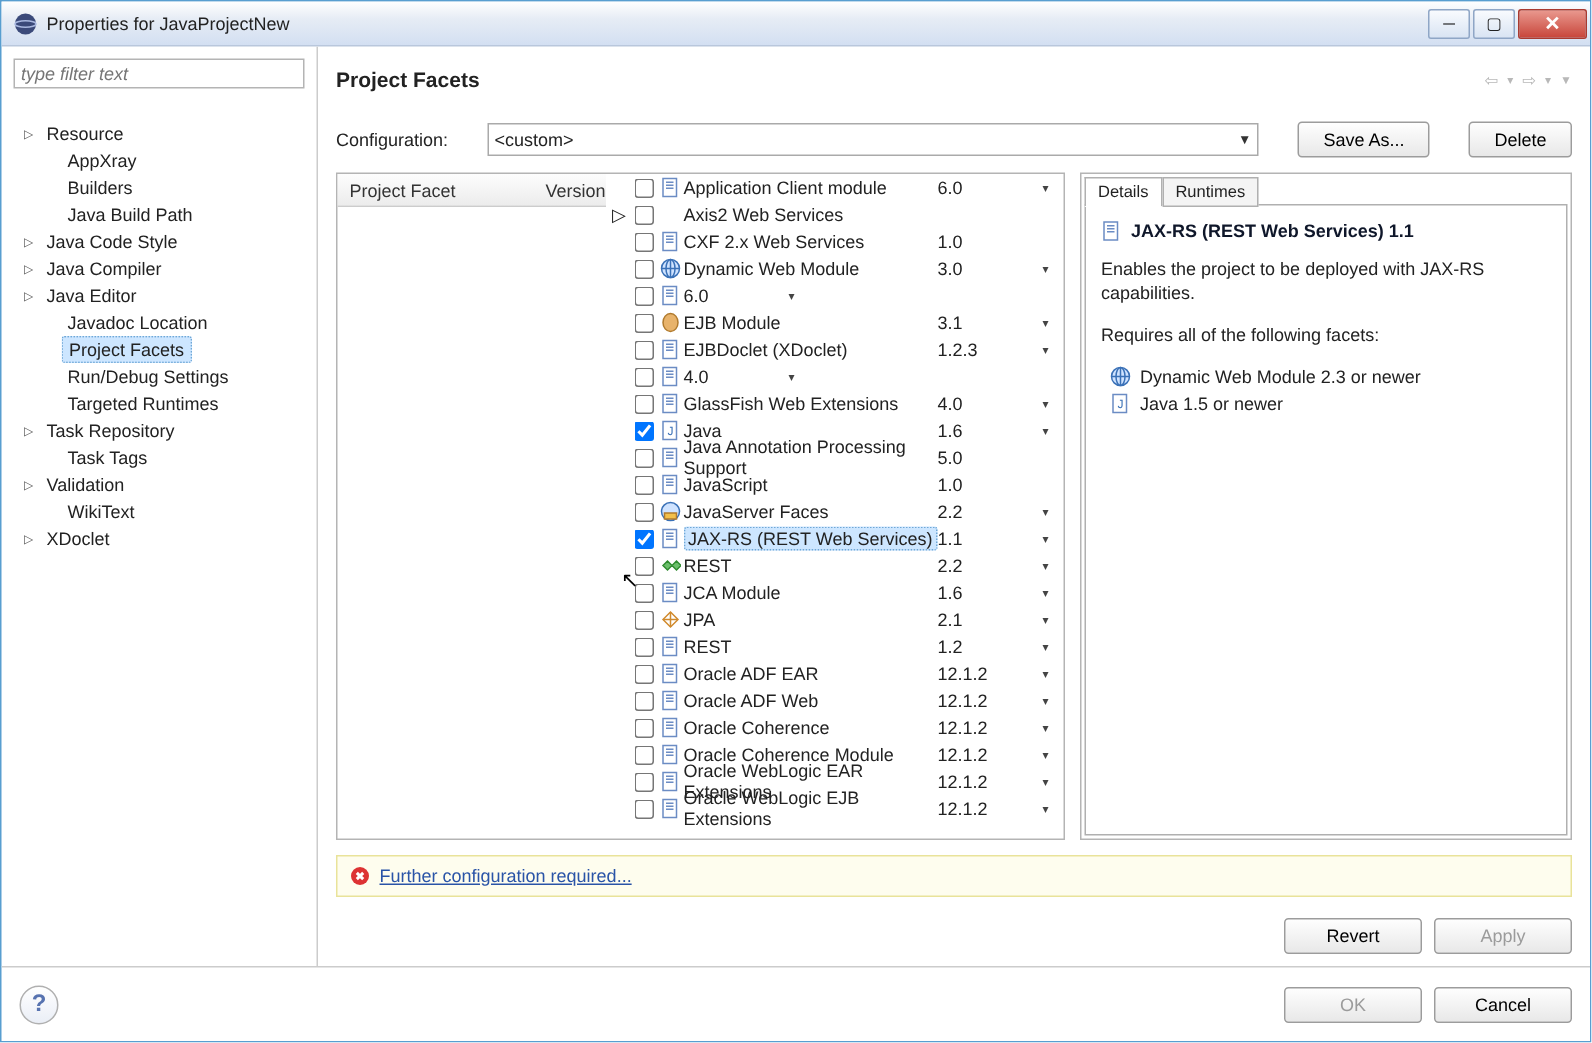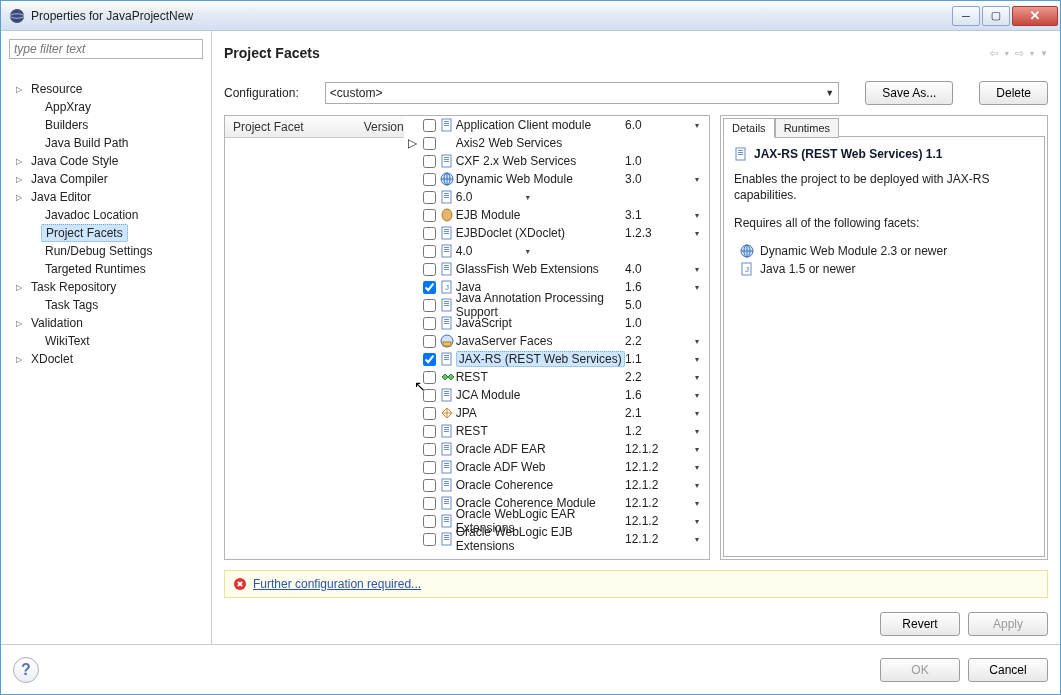--- a/index.html
+++ b/index.html
@@ -60,21 +60,21 @@
   .tab.active { background: #fff; border-bottom: 1px solid #fff; z-index: 2; }
   .tab-body { border: 1px solid #b0b0b0; flex: 1; padding: 10px; font-size: 12px; margin-top: -1px; }
   .det-title { display: flex; align-items: center; font-weight: bold; color: #0f172a; margin-bottom: 10px; gap: 6px; }
   .det-text { margin-bottom: 12px; line-height: 1.35; }
   .req-item { display: flex; align-items: center; gap: 6px; margin: 4px 0 4px 6px; }
 
   .warn-bar { margin-top: 10px; border: 1px solid #e9e39a; background: #fefdee; padding: 6px 8px; display: flex; align-items: center; gap: 6px; font-size: 12px; }
   .warn-bar a { color: #2a54a7; text-decoration: underline; }
 
   .bottom-right { display: flex; justify-content: flex-end; gap: 8px; margin-top: 14px; }
-  .btn.wide { width: 80px; text-align: center; }
+  .btn.wide { width: 92px; text-align: center; }
   .footer { height: 50px; border-top: 1px solid #ccc; display: flex; align-items: center; justify-content: space-between; padding: 0 12px; }
   .help { width: 26px; height: 26px; border: 1px solid #b0b0b0; border-radius: 50%; color: #5773b0; font-weight: bold; display: flex; align-items: center; justify-content: center; font-size: 16px; background: linear-gradient(#fff,#eaeef6); }
 
   
   .doc-svg { width: 14px; height: 14px; }
 
   
   .table-body::-webkit-scrollbar { width: 16px; }
   .table-body::-webkit-scrollbar-thumb { background: #cdcdcd; border: 1px solid #aaa; }
   .table-body::-webkit-scrollbar-track { background: #f0f0f0; }

